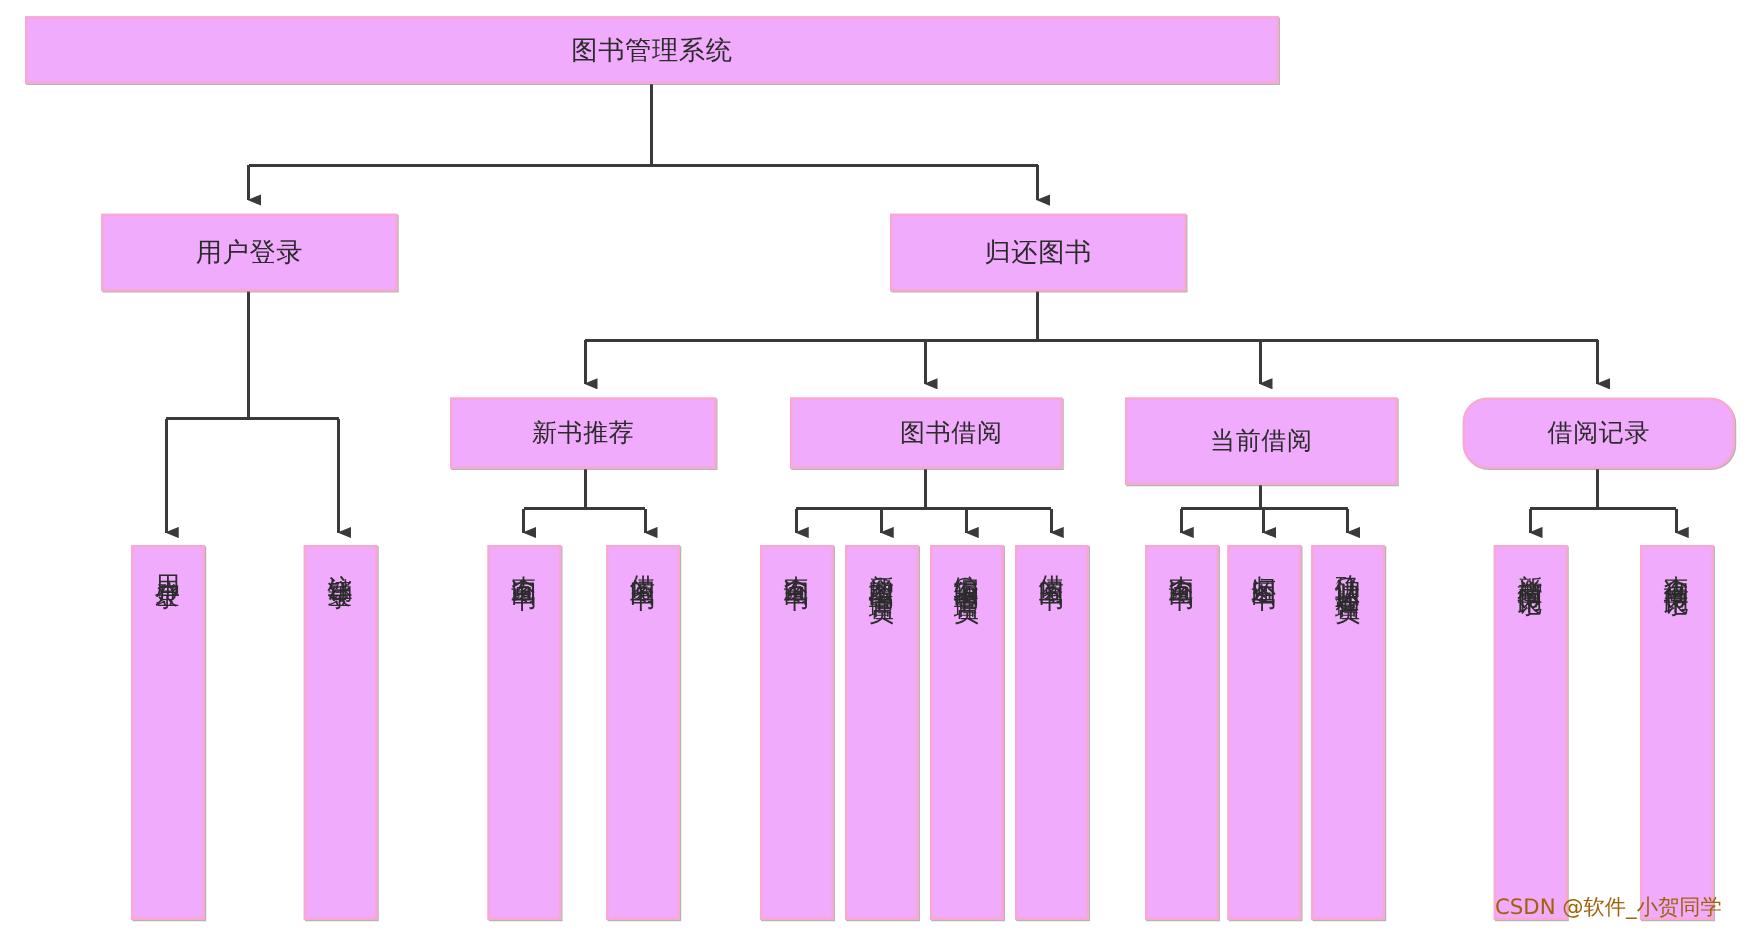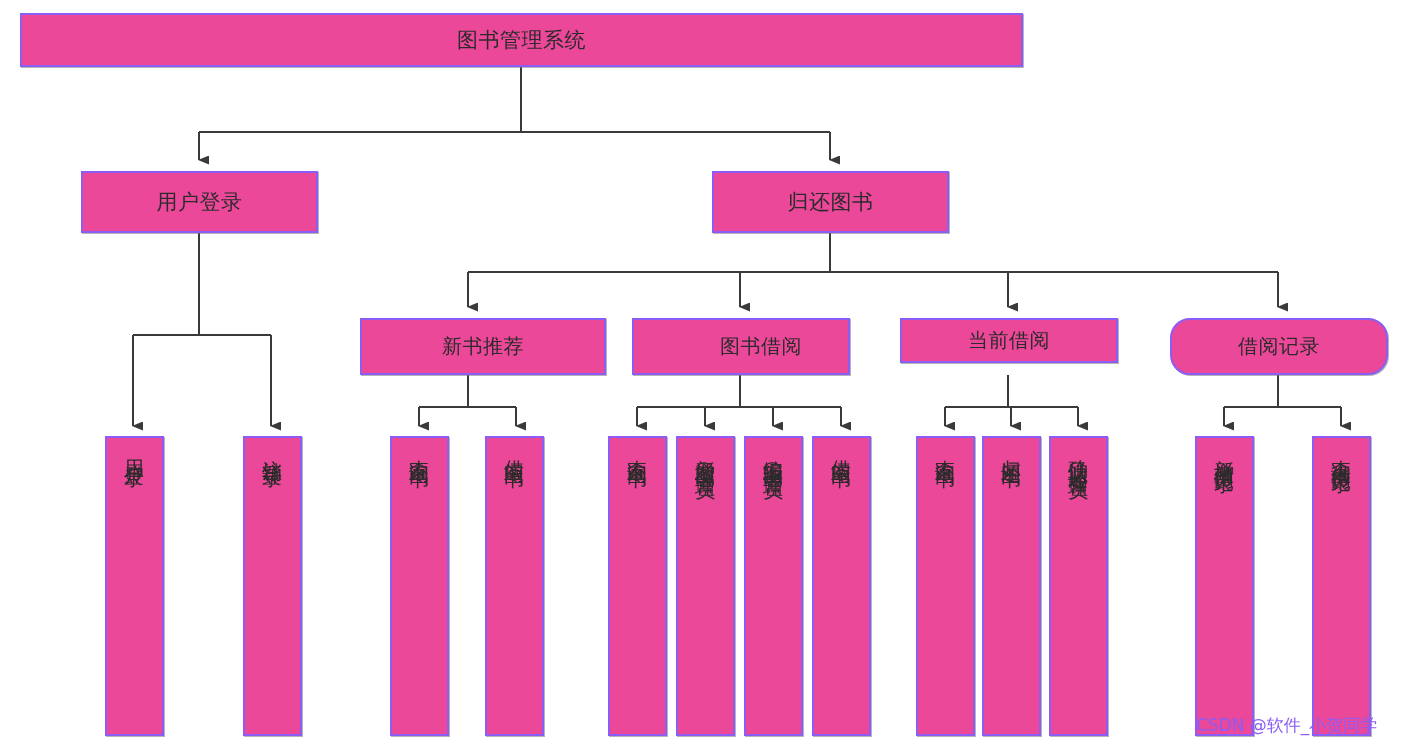--- a/index.html
+++ b/index.html
@@ -22,22 +22,22 @@
   svg.layer {
     position: absolute;
     left: 0;
     top: 0;
     width: 1405px;
     height: 747px;
   }
   .node-box {
     position: absolute;
     box-sizing: border-box;
-    border: 2px solid #8b5cf6;
-    background: #ec4899;
+    border: 2px solid #f9a8d4;
+    background: #f0abfc;
     display: flex;
     align-items: center;
     justify-content: center;
     box-shadow: 1px 1px 0 0 rgba(120,120,120,0.55);
   }
   .node-label {
     color: #2b2b2b;
     letter-spacing: 0.5px;
     white-space: nowrap;
     line-height: 1.18;
@@ -55,21 +55,21 @@
     font-size: 20px;
     letter-spacing: 3px;
     line-height: 1.0;
     white-space: normal;
   }
   .watermark {
     position: absolute;
     left: 1196px;
     top: 714px;
     font-size: 17px;
-    color: #8b5cf6;
+    color: #a16207;
     white-space: nowrap;
     font-family: "DejaVu Sans", "Liberation Sans", sans-serif;
     pointer-events: none;
   }
 </style>
 </head>
 <body>
 
 <div id="diagram-root">
 
@@ -127,27 +127,27 @@
     <span class="node-label">图书管理系统</span>
   </div>
 
   <div class="node-box node-l2" style="left:81px; top:171px; width:237px; height:62px;">
     <span class="node-label">用户登录</span>
   </div>
   <div class="node-box node-l2" style="left:712px; top:171px; width:237px; height:62px;">
     <span class="node-label">归还图书</span>
   </div>
 
-  <div class="node-box node-l3" style="left:360px; top:318px; width:246px; height:57px;">
+  <div class="node-box node-l3" style="left:360px; top:318px; width:213px; height:57px;">
     <span class="node-label">新书推荐</span>
   </div>
   <div class="node-box node-l3" style="left:632px; top:318px; width:218px; height:57px;padding-left:40px;">
     <span class="node-label">图书借阅</span>
   </div>
-  <div class="node-box node-l3" style="left:900px; top:318px; width:218px; height:45px;">
+  <div class="node-box node-l3" style="left:900px; top:318px; width:218px; height:70px;">
     <span class="node-label">当前借阅</span>
   </div>
   <div class="node-box node-l3" style="left:1170px; top:318px; width:218px; height:57px;border-radius:20px;">
     <span class="node-label">借阅记录</span>
   </div>
 
   <div class="node-box node-leaf" style="left:105px; top:436px; width:59px; height:300px;">
     <span class="node-label">用户登录</span>
   </div>
   <div class="node-box node-leaf" style="left:243px; top:436px; width:59px; height:300px;">

